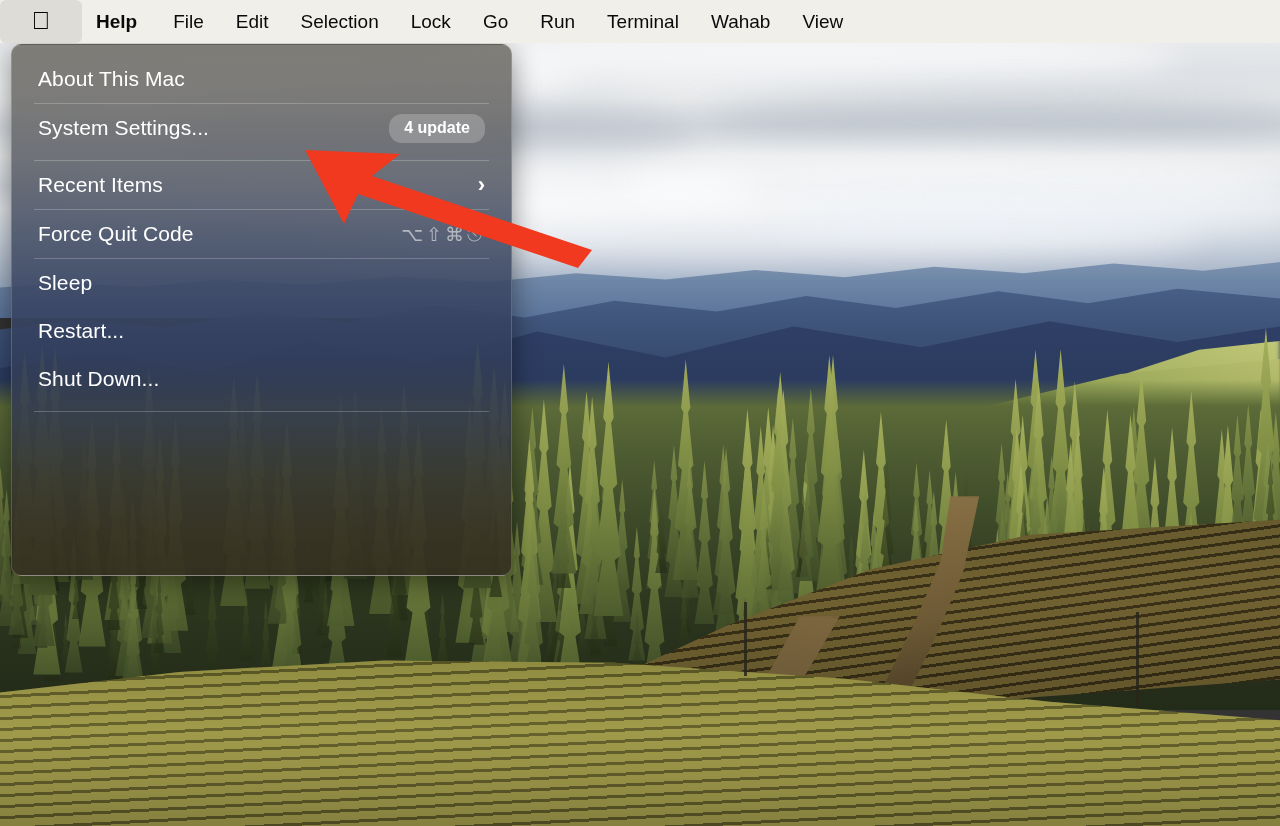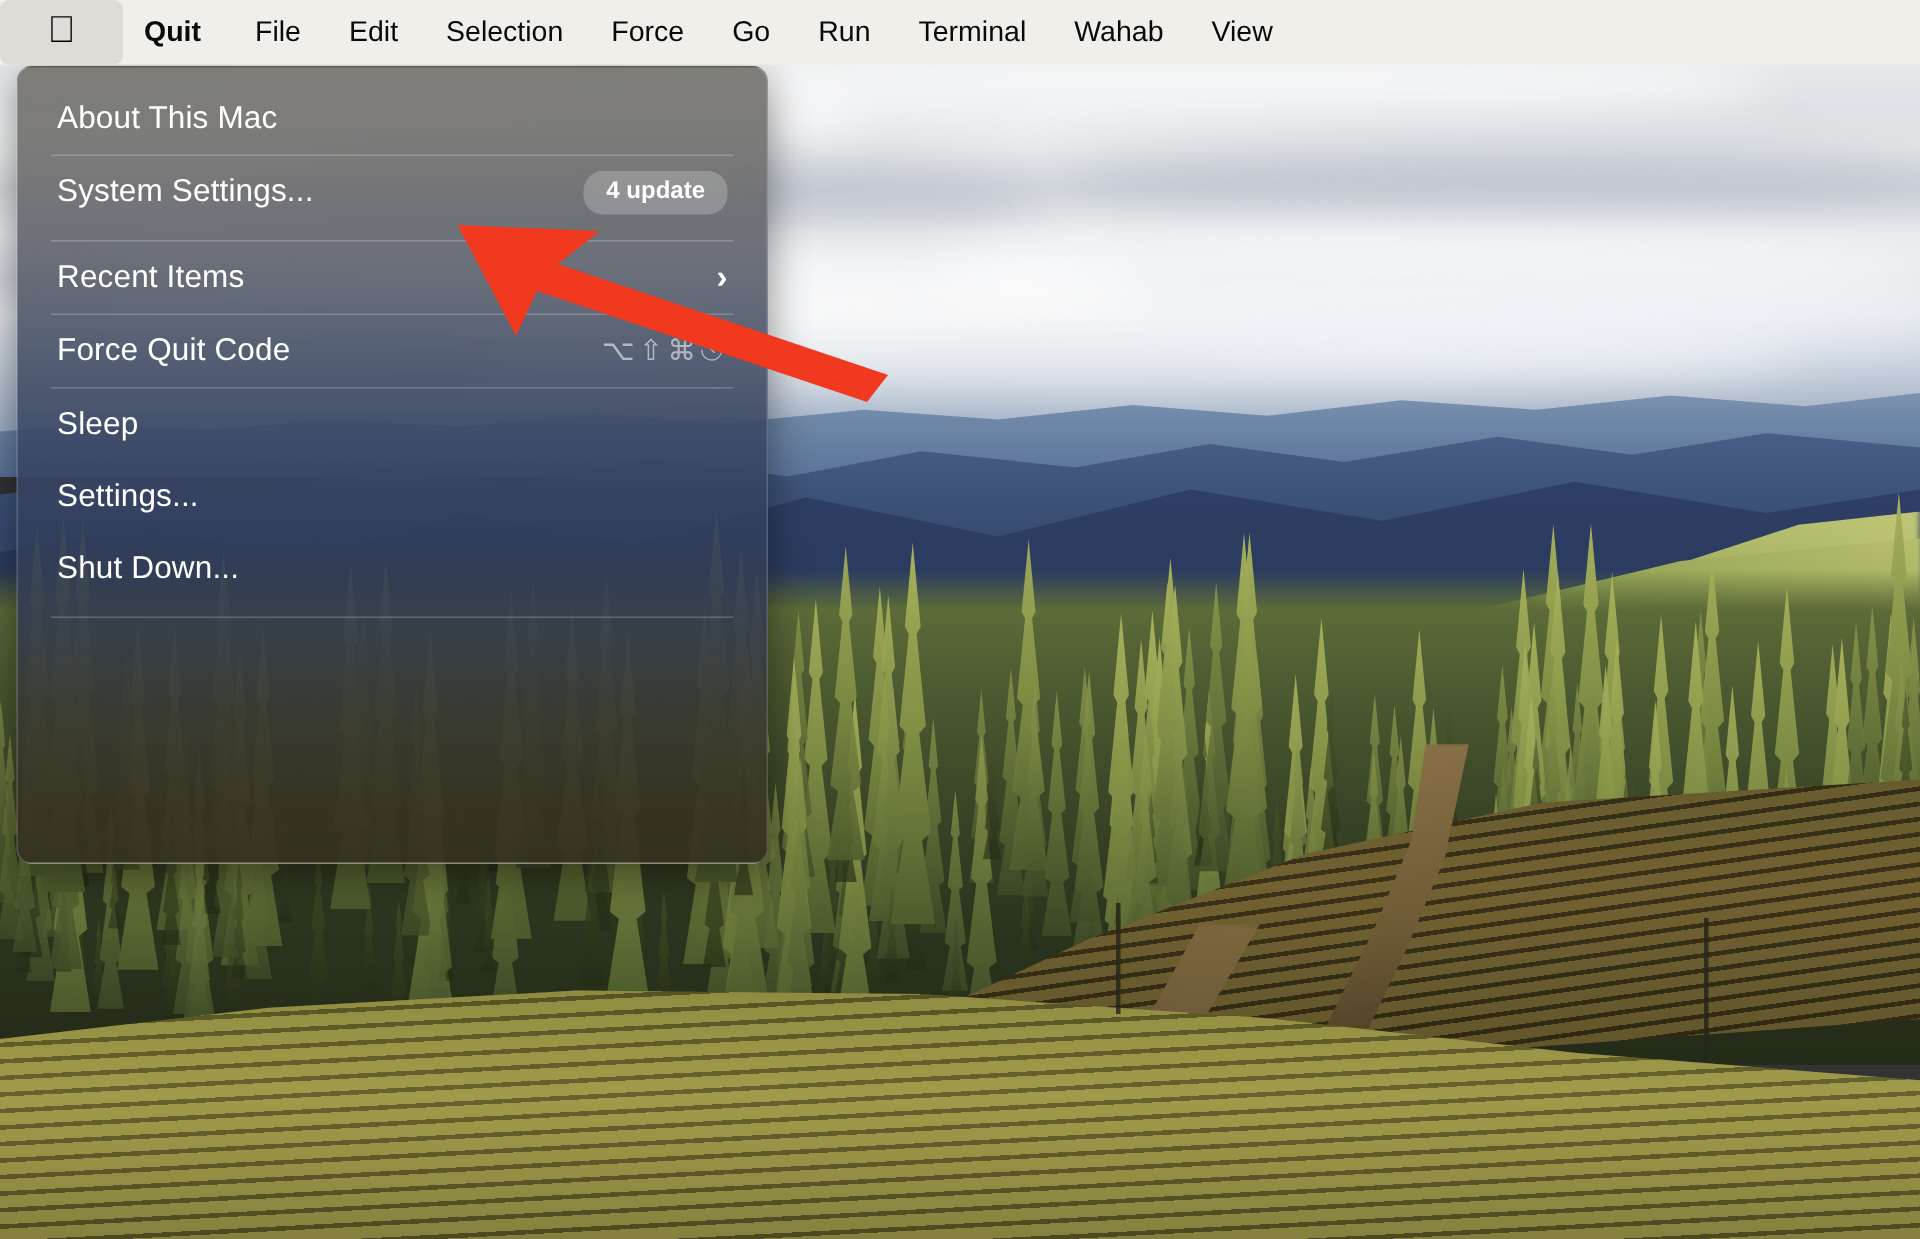--- a/index.html
+++ b/index.html
@@ -479,25 +479,25 @@
   <div class="road2"></div>
   <div class="vineyard"></div>
   <div class="pole" style="left:1136px; bottom:118px; height:96px;"></div>
   <div class="pole" style="left:744px; bottom:150px; height:74px;"></div>
 </div>
 
 <div id="menubar">
   <div id="apple-cell">
     <span class="apple-glyph"></span>
   </div>
-  <div class="mb-item bold">Quit</div>
+  <div class="mb-item bold">Help</div>
   <div class="mb-item">File</div>
   <div class="mb-item">Edit</div>
   <div class="mb-item">Selection</div>
-  <div class="mb-item">Force</div>
+  <div class="mb-item">Lock</div>
   <div class="mb-item">Go</div>
   <div class="mb-item">Run</div>
   <div class="mb-item">Terminal</div>
   <div class="mb-item">Wahab</div>
   <div class="mb-item">View</div>
 </div>
 
 <div id="apple-menu">
 
   <div style="height:10px"></div>
@@ -530,21 +530,21 @@
     <span class="spacer"></span>
     <span class="shortcut">⌥⇧⌘⎋</span>
   </div>
 
   <div class="msep"></div>
 
   <div class="mrow">
     <span class="label">Sleep</span>
   </div>
   <div class="mrow">
-    <span class="label">Settings...</span>
+    <span class="label">Restart...</span>
   </div>
   <div class="mrow">
     <span class="label">Shut Down...</span>
   </div>
 
   <div class="msep" style="margin-top:8px"></div>
 
 </div>
 
 <svg id="arrow-overlay" viewBox="0 0 1280 826">

